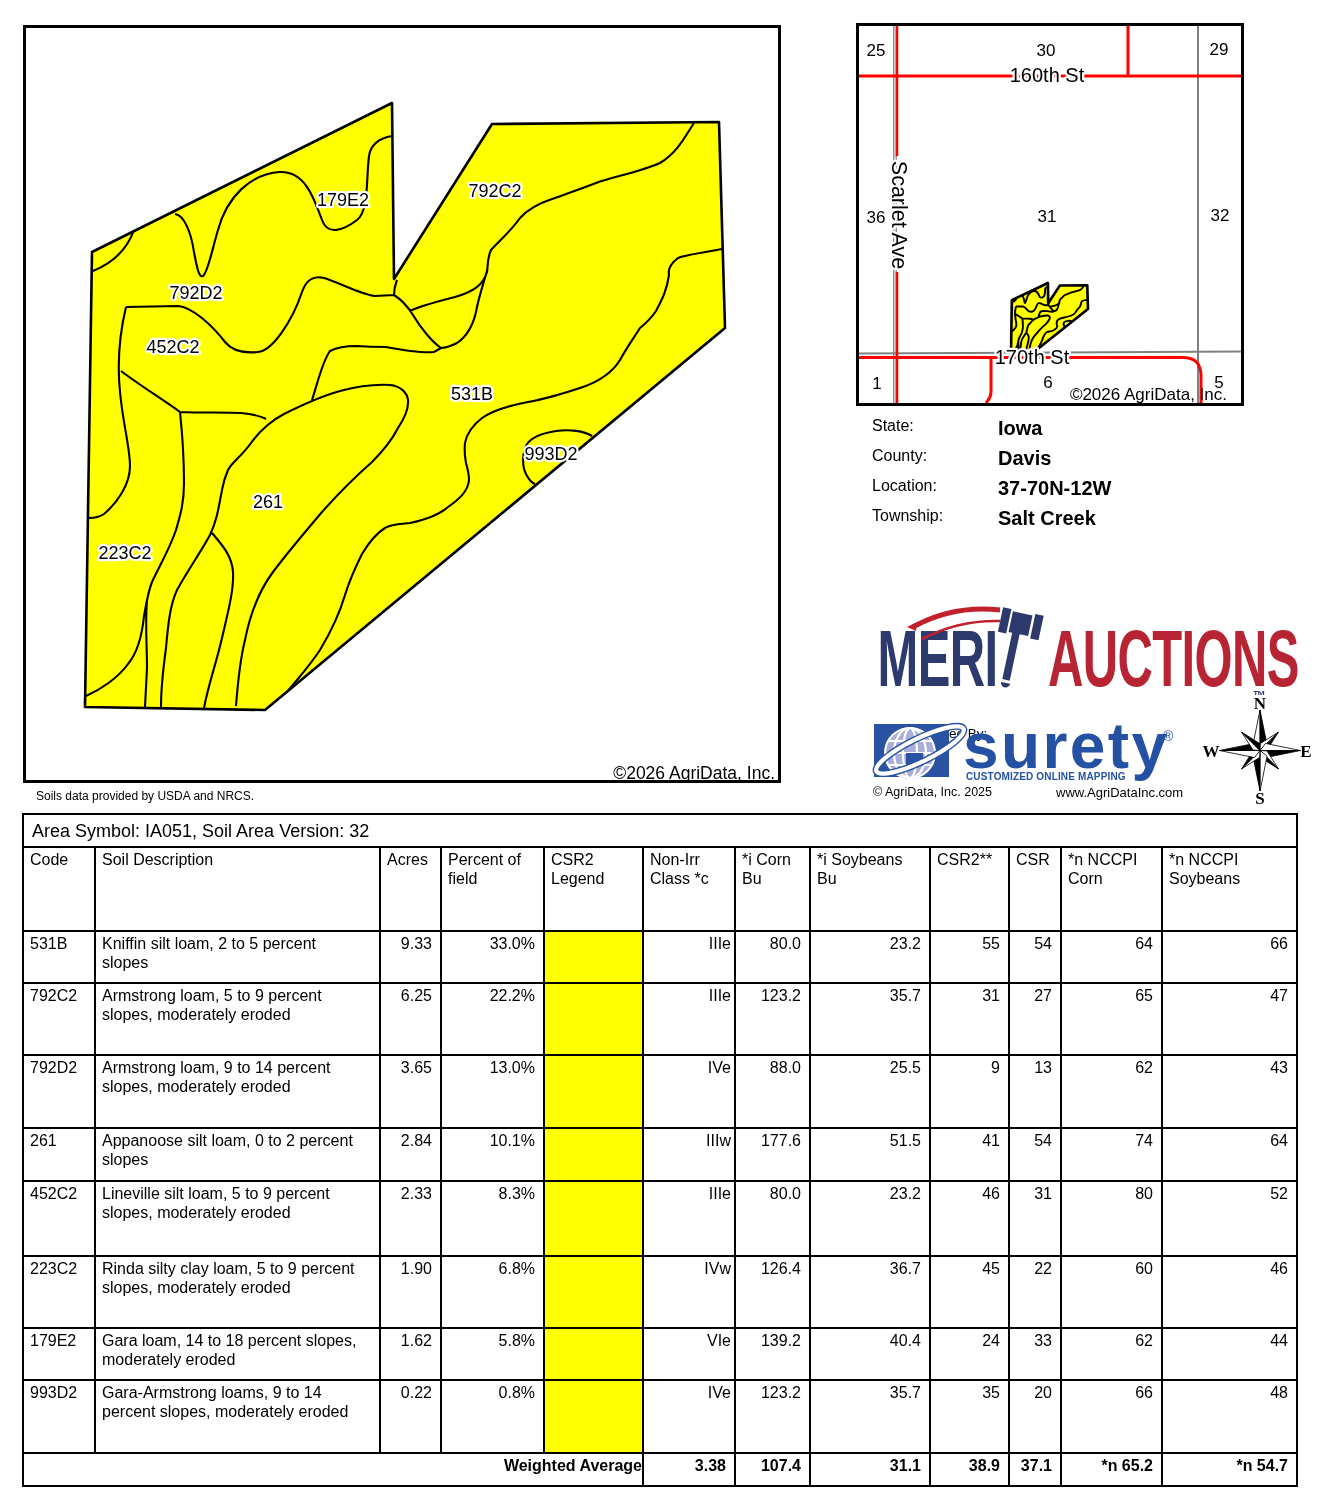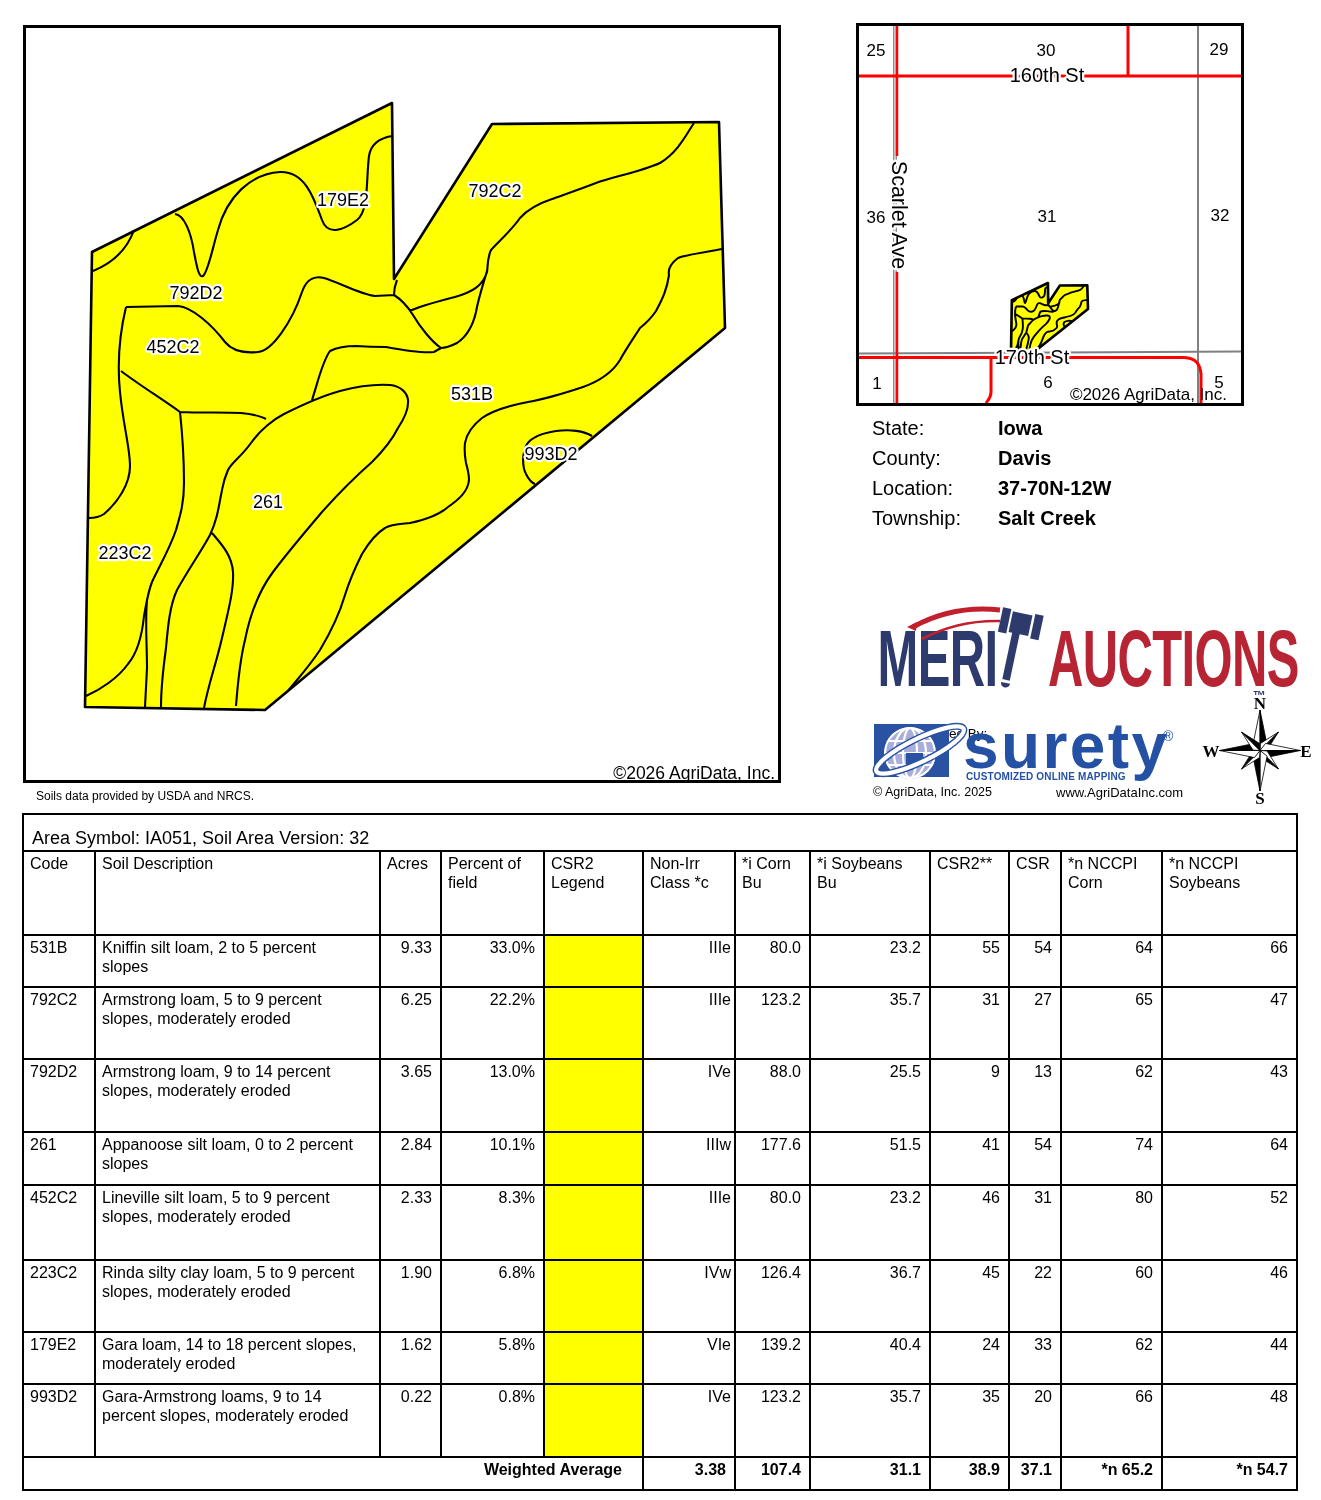--- a/index.html
+++ b/index.html
@@ -1,21 +1,21 @@
 <!DOCTYPE html>
 <html><head>
 <meta charset="utf-8">
 <style>
   html,body{margin:0;padding:0;}
   body{width:1321px;height:1500px;position:relative;background:#fff;
        font-family:"Liberation Sans", sans-serif;}
   .abs{position:absolute;}
   #mapbox{left:23px;top:25px;width:752px;height:752px;border:3px solid #000;}
   #locbox{left:856px;top:23px;width:382px;height:377px;border:3px solid #000;}
-  .lbl{font-size:20px;color:#000;}
+  .lbl{font-size:16px;color:#000;}
   .val{font-size:20px;font-weight:bold;color:#000000;}
   #soiltable{position:absolute;left:22px;top:813px;border-collapse:collapse;table-layout:fixed;}
   #soiltable td{border:2px solid #000;font-size:16px;vertical-align:top;padding:2px 6px;line-height:19px;overflow:hidden;}
   #soiltable td.num{text-align:right;padding-right:8px;}
   #soiltable td.cls{text-align:right;padding-right:3px;}
   #soiltable td.leg{background:#ffff00;}
   #soiltable tr.wavg td{font-weight:bold;}
 </style>
 </head>
 <body>
@@ -193,21 +193,21 @@
       <col style="width:92px">
       <col style="width:75px">
       <col style="width:120px">
     <col style="width:79px">
       <col style="width:52px">
       <col style="width:101px">
       <col style="width:135px">
   </colgroup>
   <tbody>
       <tr style="height:33px;">
-        <td colspan="12" style="font-size:18px;padding:14px 6px 2px 8px;">Area Symbol: IA051, Soil Area Version: 32</td>
+        <td colspan="12" style="font-size:18px;padding:7px 6px 2px 8px;">Area Symbol: IA051, Soil Area Version: 32</td>
       </tr>
   <tr style="height:84px;">
     <td>Code</td>
         <td>Soil Description</td>
         <td>Acres</td>
         <td>Percent of<br>field</td>
         <td>CSR2<br>Legend</td>
     <td>Non-Irr<br>Class *c</td>
         <td>*i Corn<br>Bu</td>
         <td>*i Soybeans<br>Bu</td>
@@ -322,21 +322,21 @@
         <td class="leg"></td>
         <td class="cls">IVe</td>
         <td class="num">123.2</td>
         <td class="num">35.7</td>
         <td class="num">35</td>
         <td class="num">20</td>
         <td class="num">66</td>
         <td class="num">48</td>
       </tr>
   <tr style="height:33px;" class="wavg">
-        <td colspan="5" class="num" style="padding-right:20px;">Weighted Average</td>
+        <td colspan="5" class="num" style="padding-right:0;">Weighted Average</td>
         <td class="num">3.38</td>
         <td class="num">107.4</td>
         <td class="num">31.1</td>
         <td class="num">38.9</td>
         <td class="num">37.1</td>
         <td class="num">*n 65.2</td>
         <td class="num">*n 54.7</td>
       </tr>
 </tbody>
   </table>

